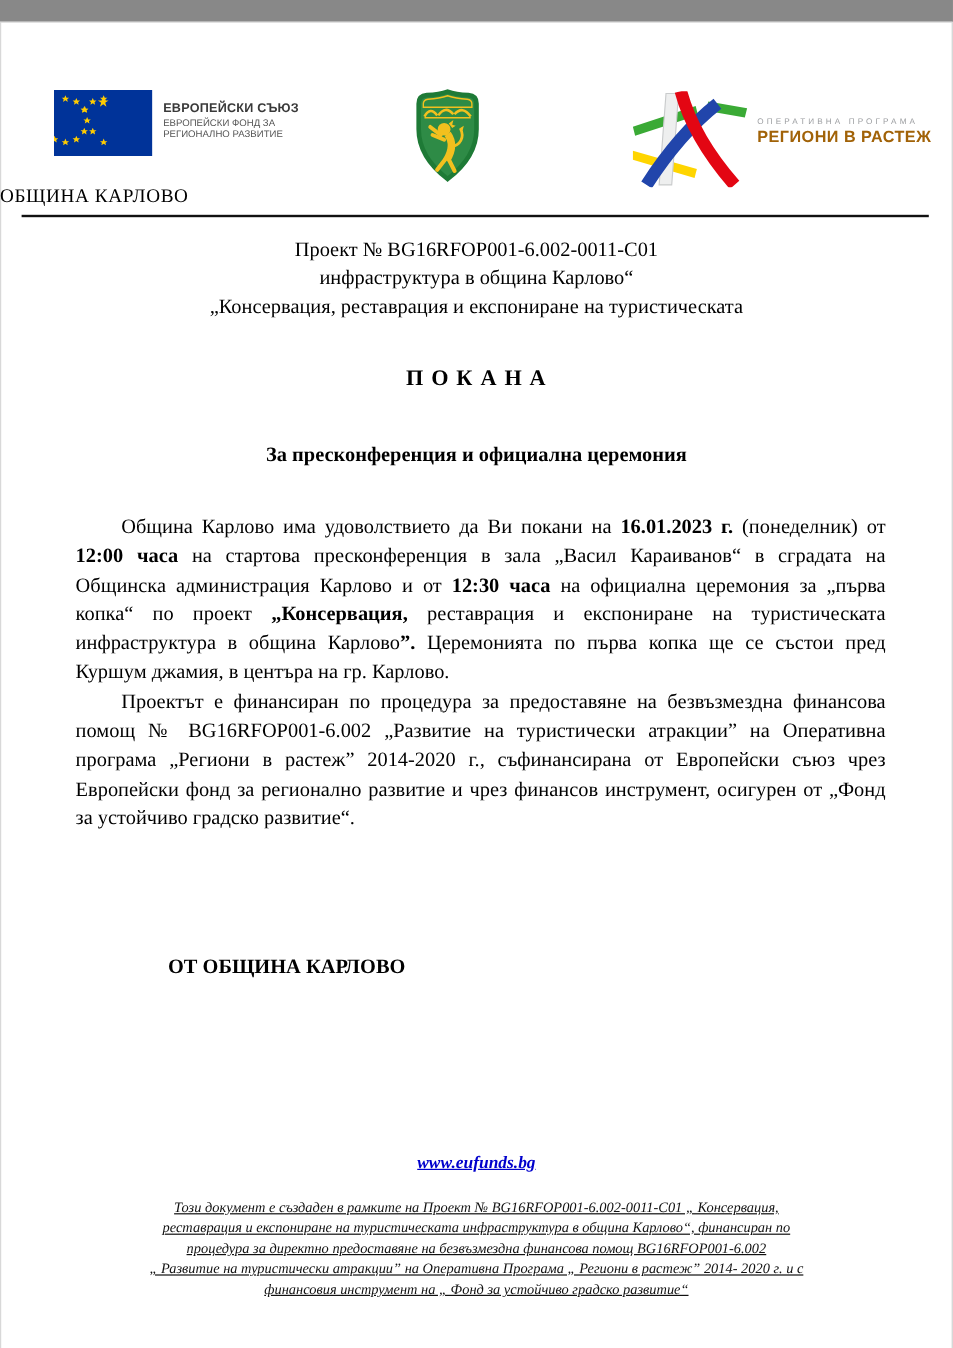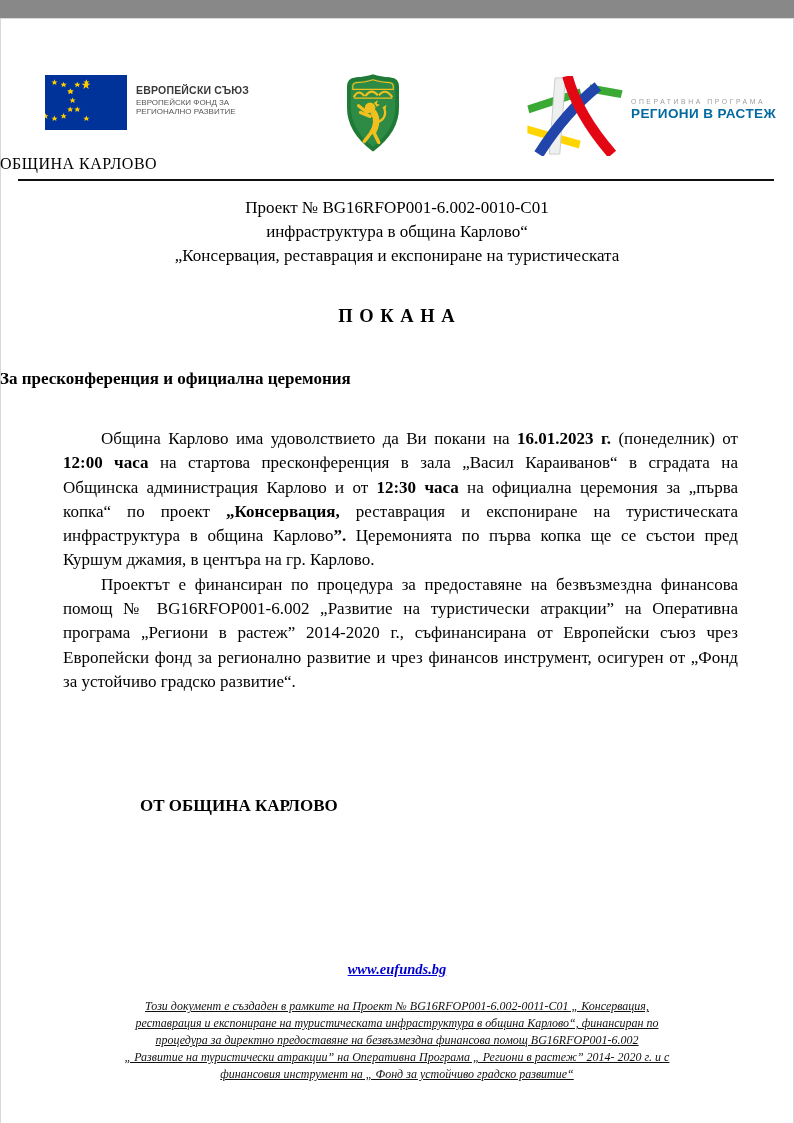--- a/index.html
+++ b/index.html
@@ -16,32 +16,32 @@
   
   .logo-eu{position:absolute;left:45px;top:57px;display:flex;align-items:flex-start;}
   .eu-text{margin-left:9px;margin-top:9px;font-family:"Liberation Sans","DejaVu Sans",sans-serif;line-height:1.15;}
   .eu-text .l1{font-size:10.5px;font-weight:bold;color:#3a3a3a;letter-spacing:.2px;}
   .eu-text .l2{font-size:8px;color:#555;margin-top:2px;}
   .eu-text .l3{font-size:8px;color:#555;}
   .logo-shield{position:absolute;left:344px;top:56px;}
   .logo-oprr{position:absolute;left:527px;top:58px;display:flex;align-items:flex-start;}
   .oprr-text{margin-left:8px;margin-top:22px;font-family:"Liberation Sans","DejaVu Sans",sans-serif;line-height:1.25;}
   .oprr-text .l1{font-size:6.8px;color:#9b9da0;letter-spacing:2.6px;white-space:nowrap;}
-  .oprr-text .l2{font-size:13.5px;font-weight:bold;color:#0369a1;letter-spacing:.4px;white-space:nowrap;}
+  .oprr-text .l2{font-size:13.5px;font-weight:bold;color:#a16207;letter-spacing:.4px;white-space:nowrap;}
   
   .muni-title{position:absolute;top:137px;left:0;right:0;
     font-size:16px;font-weight:normal;letter-spacing:.5px;}
   .rule{position:absolute;top:161px;left:18px;right:20px;border-top:2px solid #111;}
   
   .project{position:absolute;top:178px;left:0;right:0;text-align:center;
     font-size:17px;line-height:24px;}
   
   .pokana{position:absolute;top:288px;left:0;right:0;text-align:center;
     font-size:18.5px;font-weight:bold;letter-spacing:1px;}
-  .subtitle{position:absolute;top:349px;left:0;right:0;text-align:left;
+  .subtitle{position:absolute;top:349px;left:0;right:0;text-align:center;
     font-size:17px;font-weight:bold;line-height:24px;}
   
   .body-text{position:absolute;top:409px;left:63px;right:56px;
     font-size:17px;line-height:24.3px;text-align:justify;}
   .body-text p{margin:0;text-indent:38px;}
   .body-text b{font-weight:bold;}
   .signature{position:absolute;top:778px;left:140px;font-size:17px;font-weight:bold;}
   
   .footer-link-wrap{position:absolute;top:942px;left:0;right:0;text-align:center;}
   .footer-link{font-size:14.5px;font-weight:bold;font-style:italic;color:#0000cc;
@@ -122,21 +122,21 @@
     <div class="oprr-text">
       <div class="l1">ОПЕРАТИВНА ПРОГРАМА</div>
       <div class="l2">РЕГИОНИ В РАСТЕЖ</div>
     </div>
   </div>
 
   <div class="muni-title">ОБЩИНА КАРЛОВО</div>
   <div class="rule"></div>
 
   <div class="project">
-    <div>Проект № BG16RFOP001-6.002-0010-C01</div>
+    <div>Проект № BG16RFOP001-6.002-0011-C01</div>
     <div>инфраструктура в община Карлово“</div>
     <div>„Консервация, реставрация и експониране на туристическата</div>
   </div>
 
   <div class="pokana">П О К А Н А</div>
   <div class="subtitle">
     <div>За пресконференция и официална церемония</div>
   </div>
 
   <div class="body-text">

